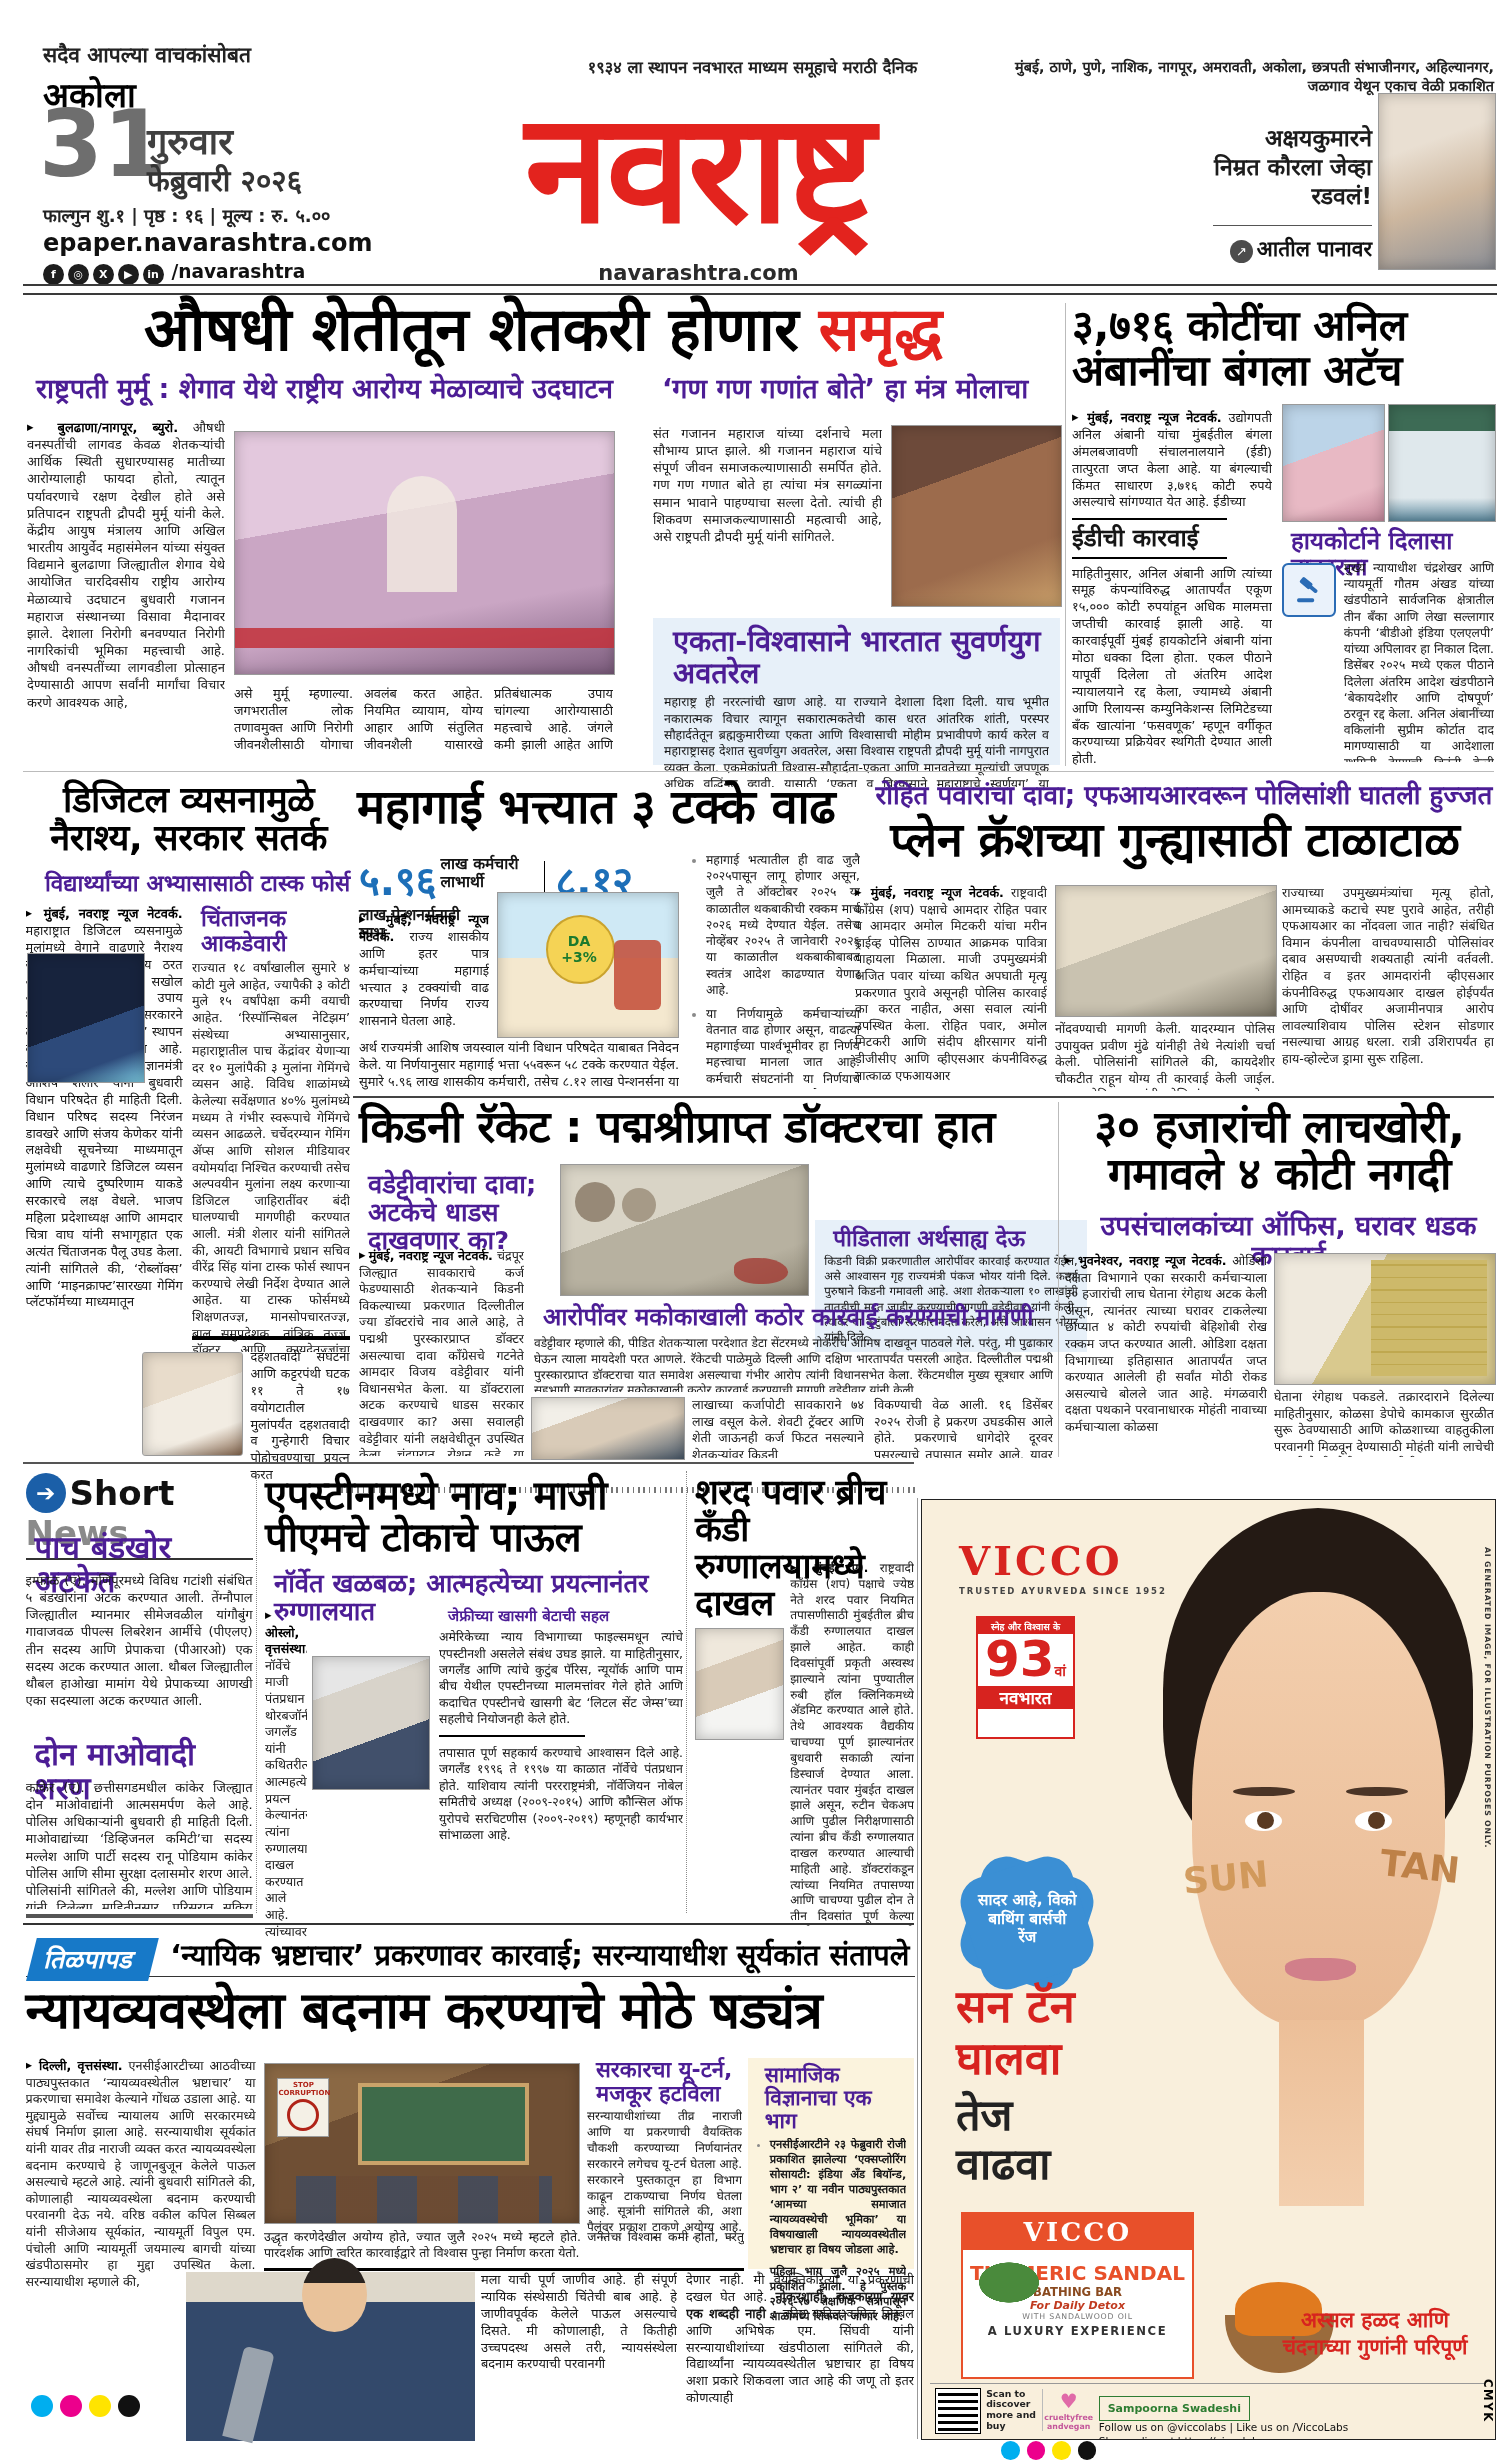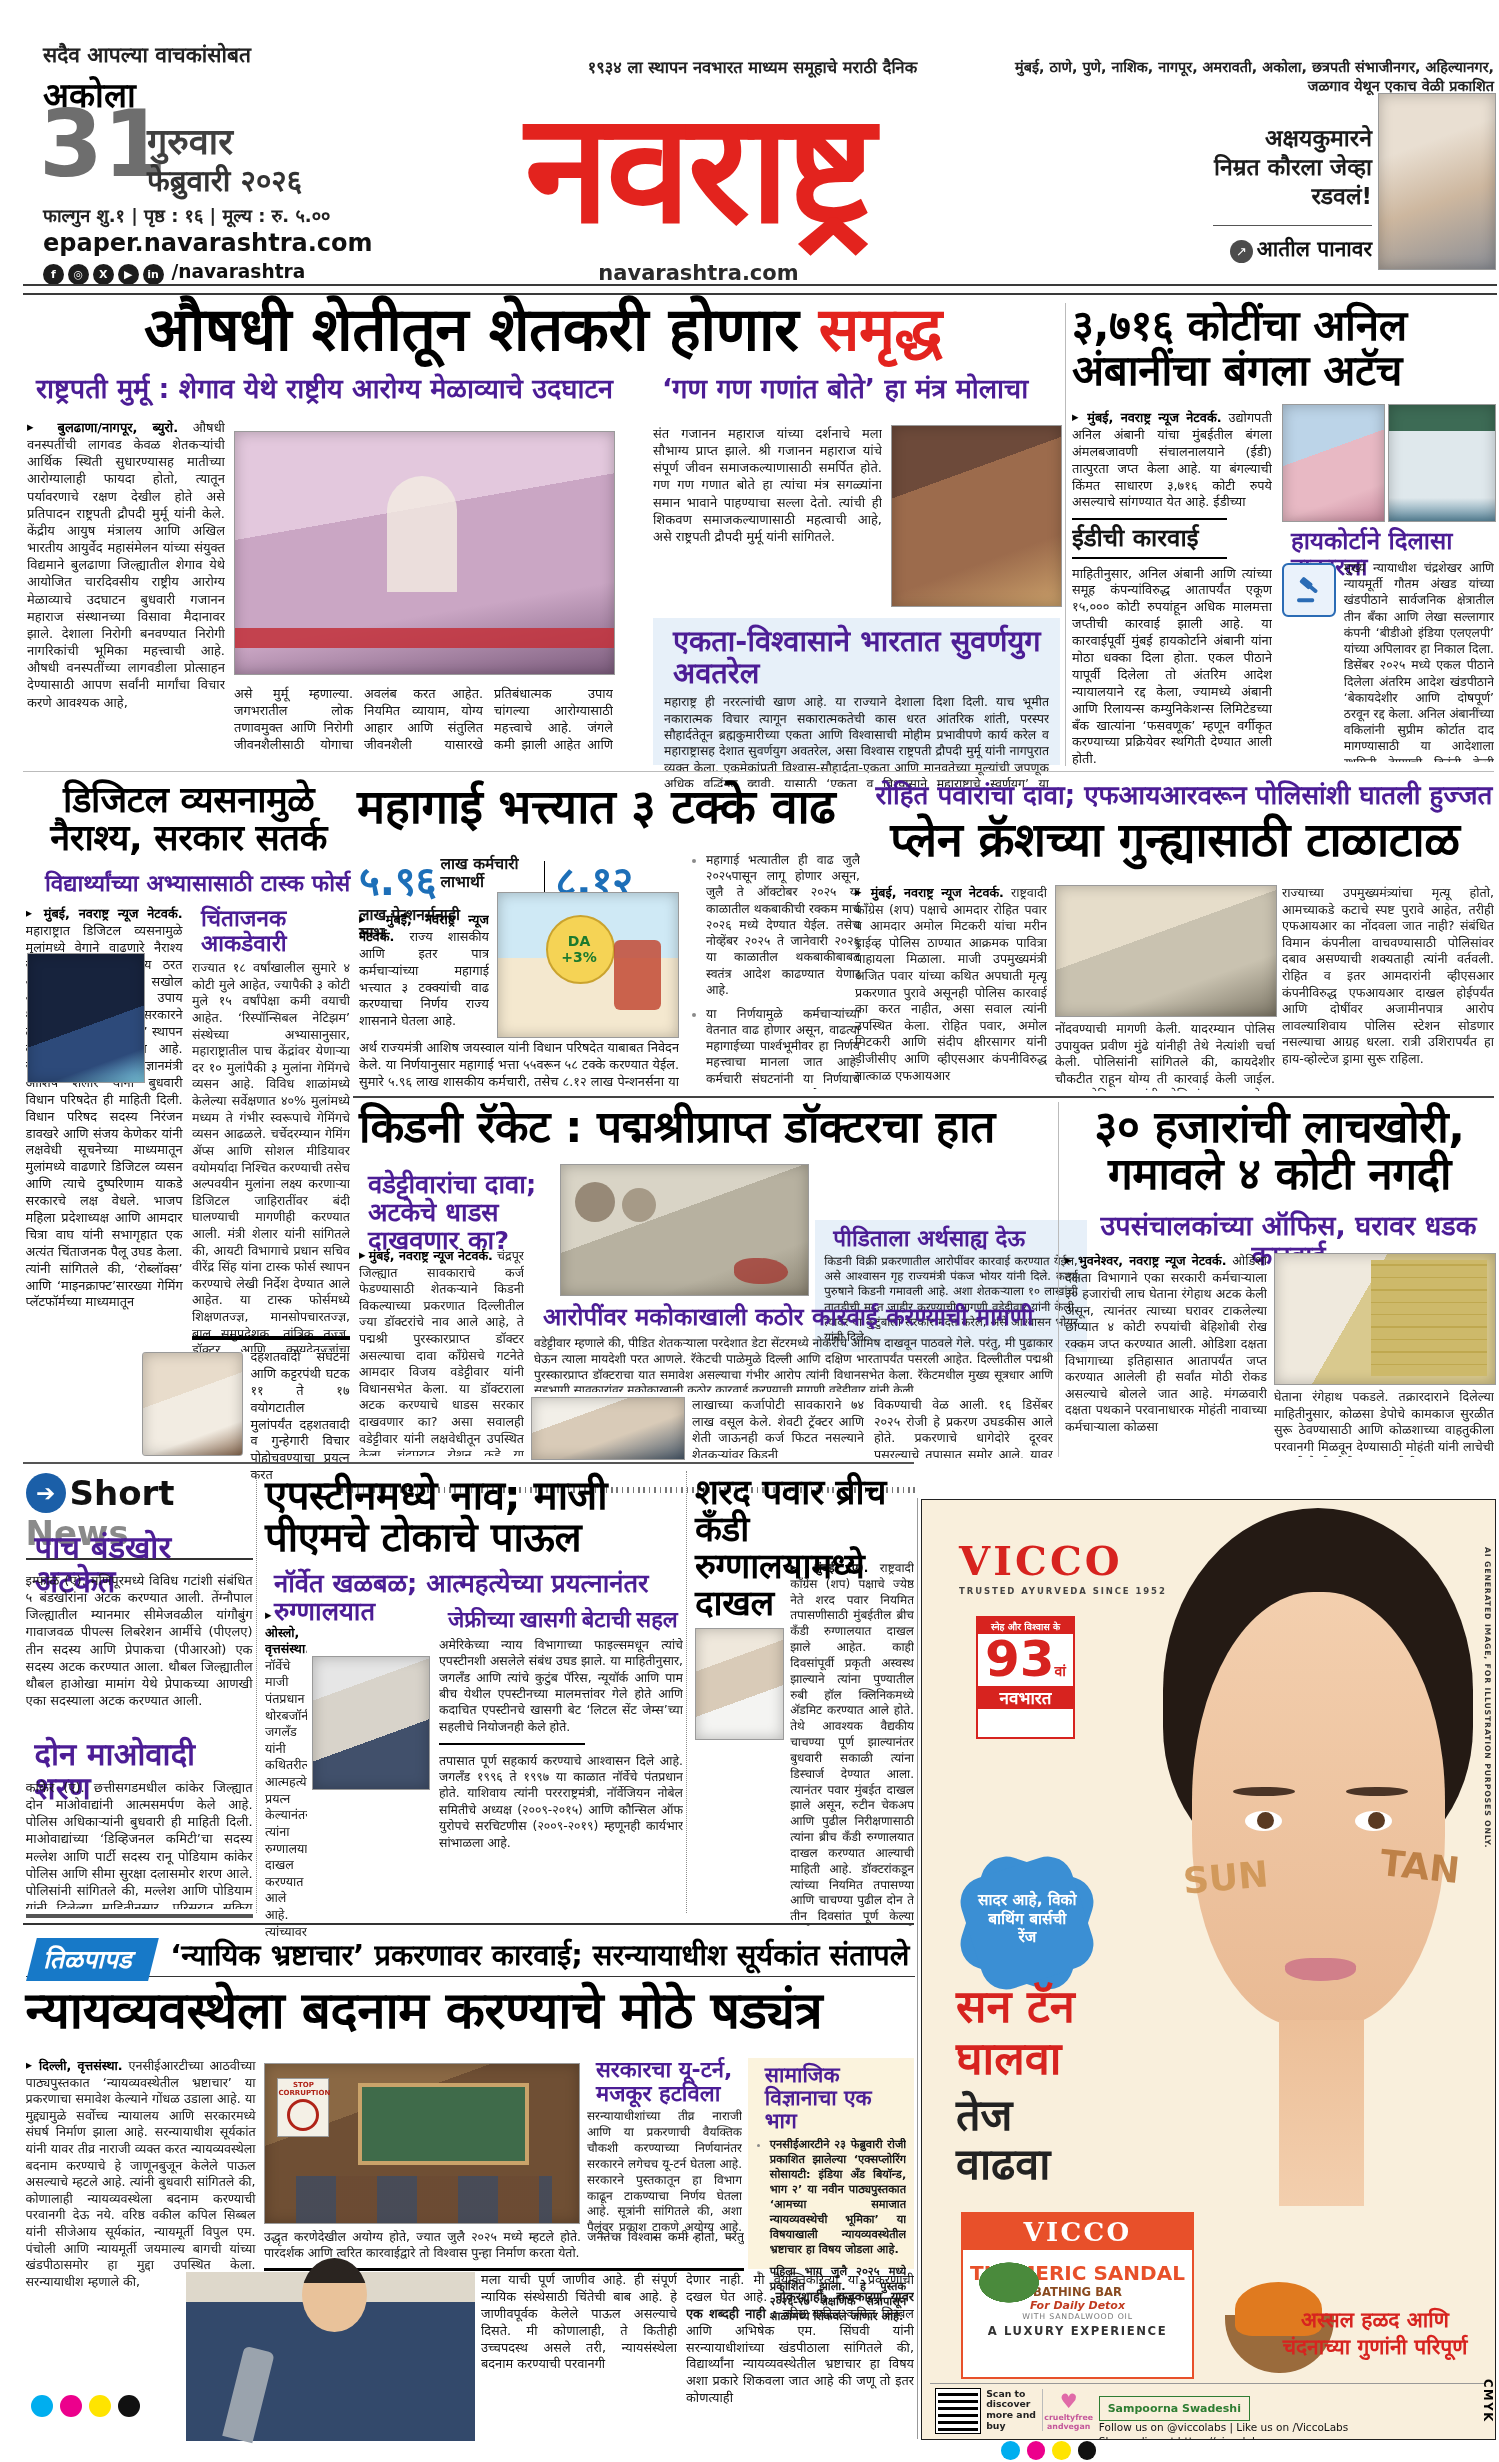--- a/index.html
+++ b/index.html
@@ -245,21 +245,21 @@
     </h2>
     <div class="abs subhead" style="left:265px;top:1569px;width:418px;font-size:25.6px;">नॉर्वेत खळबळ; आत्महत्येच्या प्रयत्नानंतर रुग्णालयात</div>
     <div class="abs" style="left:265px;top:1608px;width:165px;height:332px;">
       <div class="photo" style="float:right;width:116px;height:132px;margin:48px 0 4.7px 4.7px;background:linear-gradient(160deg,#e6e6e6 0 25%,#d8d3ca 25% 60%,#41506b 60% 100%);"></div>
       <p class="body" style="margin:0;font-size:12.6px;height:332px;">
         <span class="byline">ओस्लो, वृत्तसंस्था.</span>
         <span>नॉर्वेचे माजी पंतप्रधान थोरबजॉर्न जगलँड यांनी कथितरीत्या आत्महत्येचा प्रयत्न केल्यानंतर त्यांना रुग्णालयात दाखल करण्यात आले आहे. त्यांच्यावर जेफ्री एपस्टीनसोबत भ्रष्टाचाराचे आरोप झाले होते. जगलँड यांच्यावर अधिकृतपणे गंभीर भ्रष्टाचाराचे आरोप ठेवल्यानंतर ही घटना घडली असून, या आरोपांत त्यांना १० वर्षांच्या कारावासाची शिक्षा होऊ शकते. त्यांनी कोणत्याही प्रकारचे चुकीचे कृत्य केल्याचा इन्कार केला आहे. त्याचबरोबर, त्यांनी एपस्टीनसोबतच्या आपल्या संबंधांना ‘चूक’ किंवा ‘चुकीचा निर्णय’ म्हटले असून</span>
       </p>
     </div>
     <div class="abs" style="left:439px;top:1608px;width:244px;height:332px;">
-      <div class="subhead" style="font-size:22px;font-family:Liberation Serif, serif;">जेफ्रीच्या खासगी बेटाची सहल</div>
+      <div class="subhead" style="font-size:15px;">जेफ्रीच्या खासगी बेटाची सहल</div>
       <p class="body" style="margin:4.7px 0 0;font-size:12.4px;">अमेरिकेच्या न्याय विभागाच्या फाइल्समधून त्यांचे एपस्टीनशी असलेले संबंध उघड झाले. या माहितीनुसार, जगलँड आणि त्यांचे कुटुंब पॅरिस, न्यूयॉर्क आणि पाम बीच येथील एपस्टीनच्या मालमत्तांवर गेले होते आणि कदाचित एपस्टीनचे खासगी बेट ‘लिटल सेंट जेम्स’च्या सहलीचे नियोजनही केले होते.</p>
       <div style="border-top:2.3px solid #000;margin:7.8px 0;width:60%;"></div>
       <p class="body" style="margin:0;font-size:12.4px;">तपासात पूर्ण सहकार्य करण्याचे आश्वासन दिले आहे. जगलँड १९९६ ते १९९७ या काळात नॉर्वेचे पंतप्रधान होते. याशिवाय त्यांनी पररराष्ट्रमंत्री, नॉर्वेजियन नोबेल समितीचे अध्यक्ष (२००९-२०१५) आणि कौन्सिल ऑफ युरोपचे सरचिटणीस (२००९-२०१९) म्हणूनही कार्यभार सांभाळला आहे.</p>
     </div>
   </section>
 
   <div class="abs vdot" style="left:686px;top:1471px;height:442px;"></div>
 
   <section>
     <h2 class="abs hl" style="left:695px;top:1474px;width:219px;font-size:35px;margin:0;">

